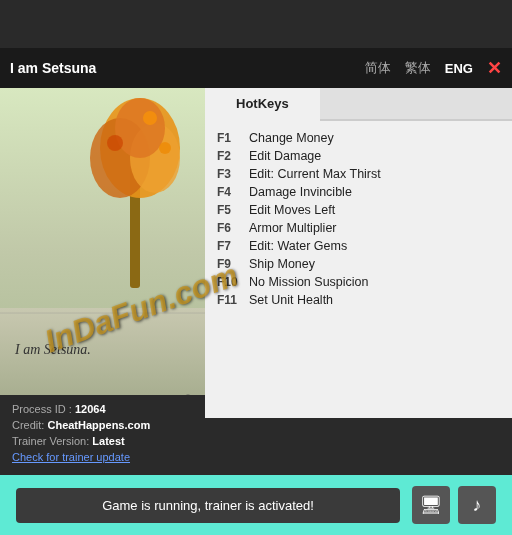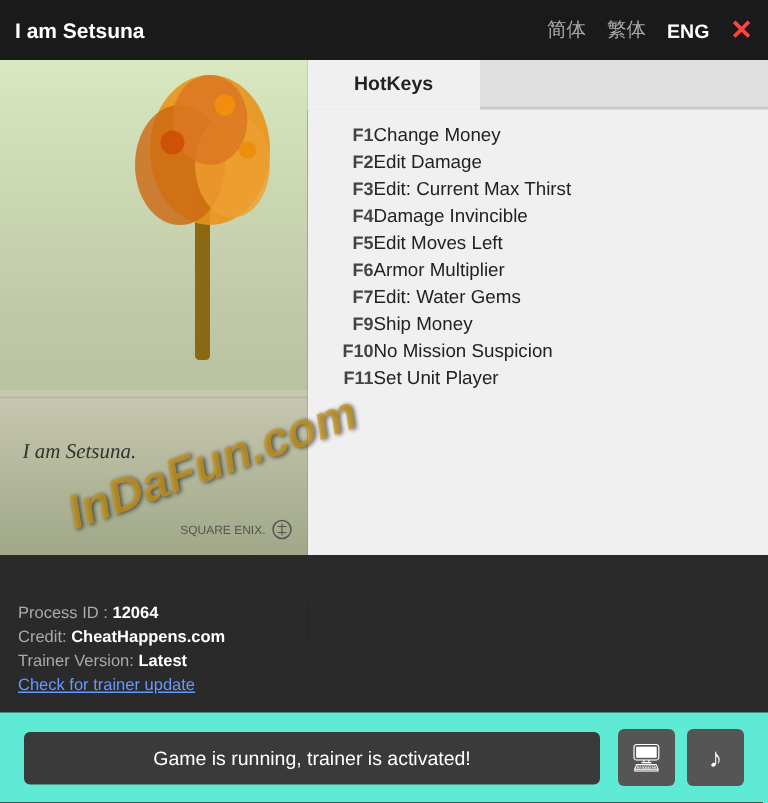--- a/index.html
+++ b/index.html
@@ -13,20 +13,21 @@
     }
 
     
     .title-bar {
       display: flex;
       align-items: center;
       background: #1a1a1a;
       height: 40px;
       padding: 0 10px;
       justify-content: space-between;
+      margin-top: 48px;
     }
     .title-bar-left {
       color: #ffffff;
       font-size: 14px;
       font-weight: bold;
     }
     .title-bar-right {
       display: flex;
       align-items: center;
       gap: 14px;
@@ -121,21 +122,20 @@
       flex: 1;
       padding: 8px 12px;
       overflow-y: auto;
     }
     .hotkey-item {
       display: flex;
       align-items: center;
       padding: 2px 0;
       font-size: 12.5px;
       color: #222;
-      text-align: right;
     }
     .hotkey-key {
       width: 32px;
       font-weight: bold;
       color: #444;
       font-size: 12px;
       flex-shrink: 0;
     }
     .hotkey-label {
       color: #222;
@@ -342,21 +342,21 @@
         <div class="hotkey-item">
           <span class="hotkey-key">F9</span>
           <span class="hotkey-label">Ship Money</span>
         </div>
         <div class="hotkey-item">
           <span class="hotkey-key">F10</span>
           <span class="hotkey-label">No Mission Suspicion</span>
         </div>
         <div class="hotkey-item">
           <span class="hotkey-key">F11</span>
-          <span class="hotkey-label">Set Unit Player</span>
+          <span class="hotkey-label">Set Unit Health</span>
         </div>
       </div>
   </div>
 </div>
 
 <div class="nav-strip">
   <span style="color:#fff;">HOME</span>
   <span>FORUM</span>
   <span>ALL</span>
 </div>

